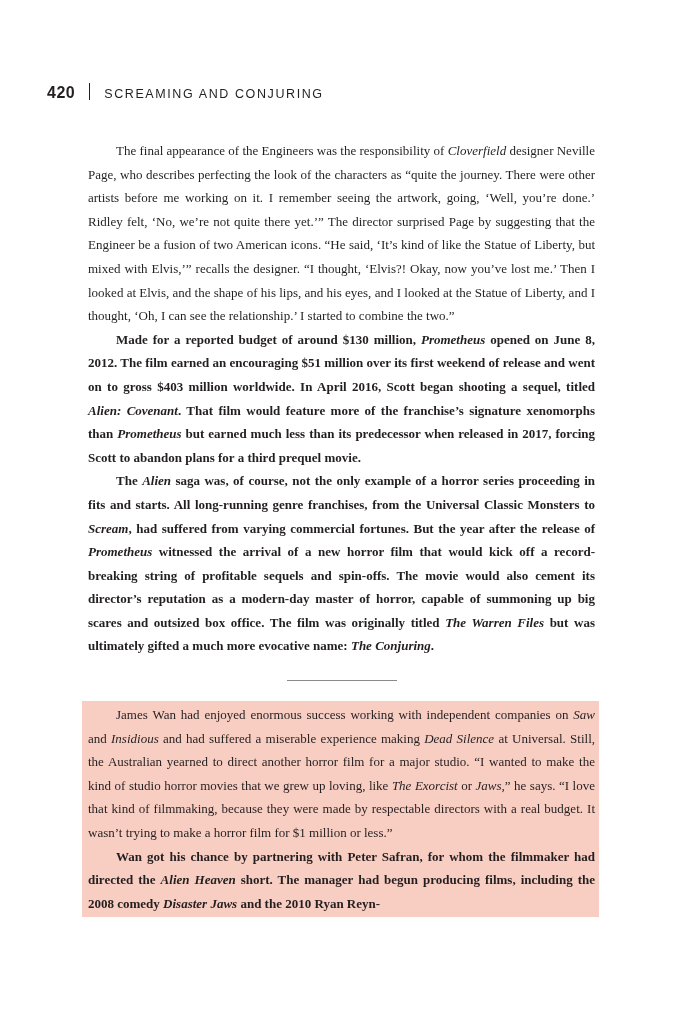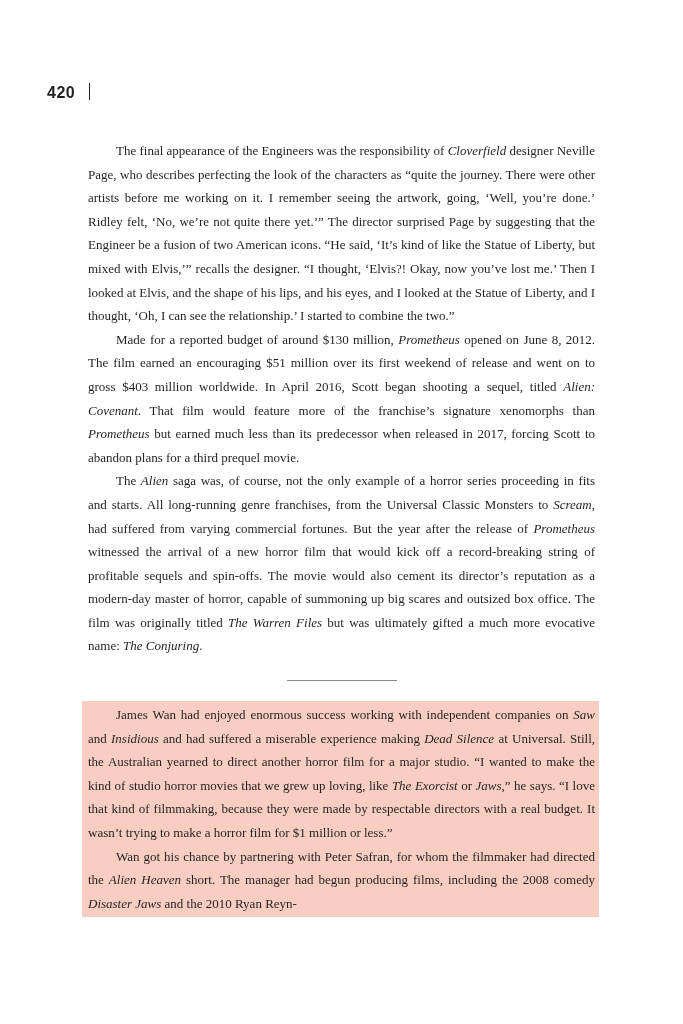--- a/index.html
+++ b/index.html
@@ -62,20 +62,21 @@
   p.para {
     margin: 0;
     font-size: 13px;
     line-height: 23.6px;
     text-align: justify;
     text-indent: 28px;
     hyphens: auto;
   }
   p.para + p.para {
     margin-top: 0px;
+    font-weight: bold;
   }
   .divider {
     width: 110px;
     height: 1px;
     background: #8a8a8a;
     margin: 22px auto 20px auto;
   }
   .highlight-block {
     background: #f9cec2;
     padding: 2px 4px 2px 6px;
@@ -88,20 +89,21 @@
   em { font-style: italic; }
 </style>
 </head>
 <body>
 
 <div class="page">
 
   <div class="header">
     <span class="folio">420</span>
     <span class="header-rule"></span>
+    <span class="running-head">SCREAMING AND CONJURING</span>
   </div>
 
   <div class="body-col">
 
     <p class="para">The final appearance of the Engineers was the responsibility of <em>Cloverfield</em> designer Neville Page, who describes perfecting the look of the characters as “quite the journey. There were other artists before me working on it. I remember seeing the artwork, going, ‘Well, you’re done.’ Ridley felt, ‘No, we’re not quite there yet.’” The director surprised Page by suggesting that the Engineer be a fusion of two American icons. “He said, ‘It’s kind of like the Statue of Liberty, but mixed with Elvis,’” recalls the designer. “I thought, ‘Elvis?! Okay, now you’ve lost me.’ Then I looked at Elvis, and the shape of his lips, and his eyes, and I looked at the Statue of Liberty, and I thought, ‘Oh, I can see the relationship.’ I started to combine the two.”</p>
     <p class="para">Made for a reported budget of around $130 million, <em>Prometheus</em> opened on June 8, 2012. The film earned an encouraging $51 million over its first weekend of release and went on to gross $403 million worldwide. In April 2016, Scott began shooting a sequel, titled <em>Alien: Covenant</em>. That film would feature more of the franchise’s signature xenomorphs than <em>Prometheus</em> but earned much less than its predecessor when released in 2017, forcing Scott to abandon plans for a third prequel movie.</p>
     <p class="para">The <em>Alien</em> saga was, of course, not the only example of a horror series proceeding in fits and starts. All long-running genre franchises, from the Universal Classic Monsters to <em>Scream</em>, had suffered from varying commercial fortunes. But the year after the release of <em>Prometheus</em> witnessed the arrival of a new horror film that would kick off a record-breaking string of profitable sequels and spin-offs. The movie would also cement its director’s reputation as a modern-day master of horror, capable of summoning up big scares and outsized box office. The film was originally titled <em>The Warren Files</em> but was ultimately gifted a much more evocative name: <em>The Conjuring</em>.</p>
 
     <div class="divider"></div>
 

